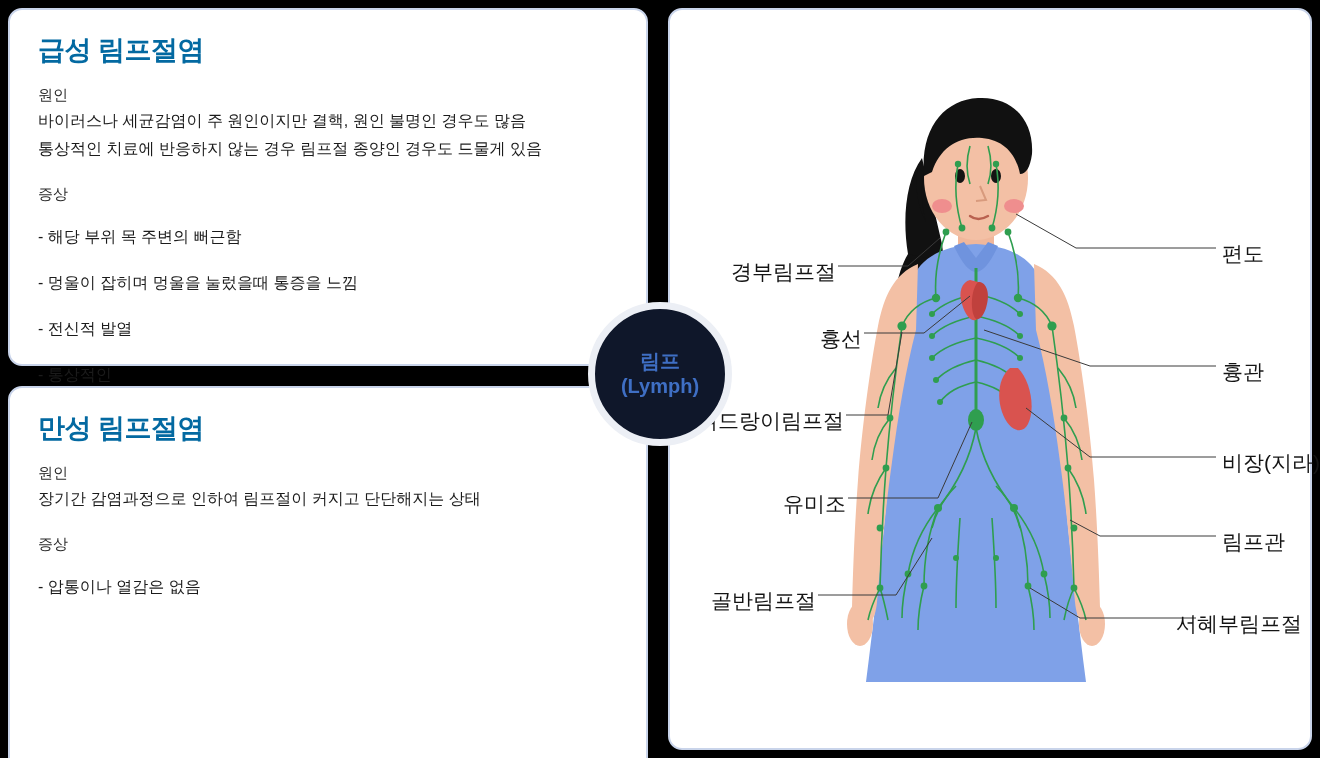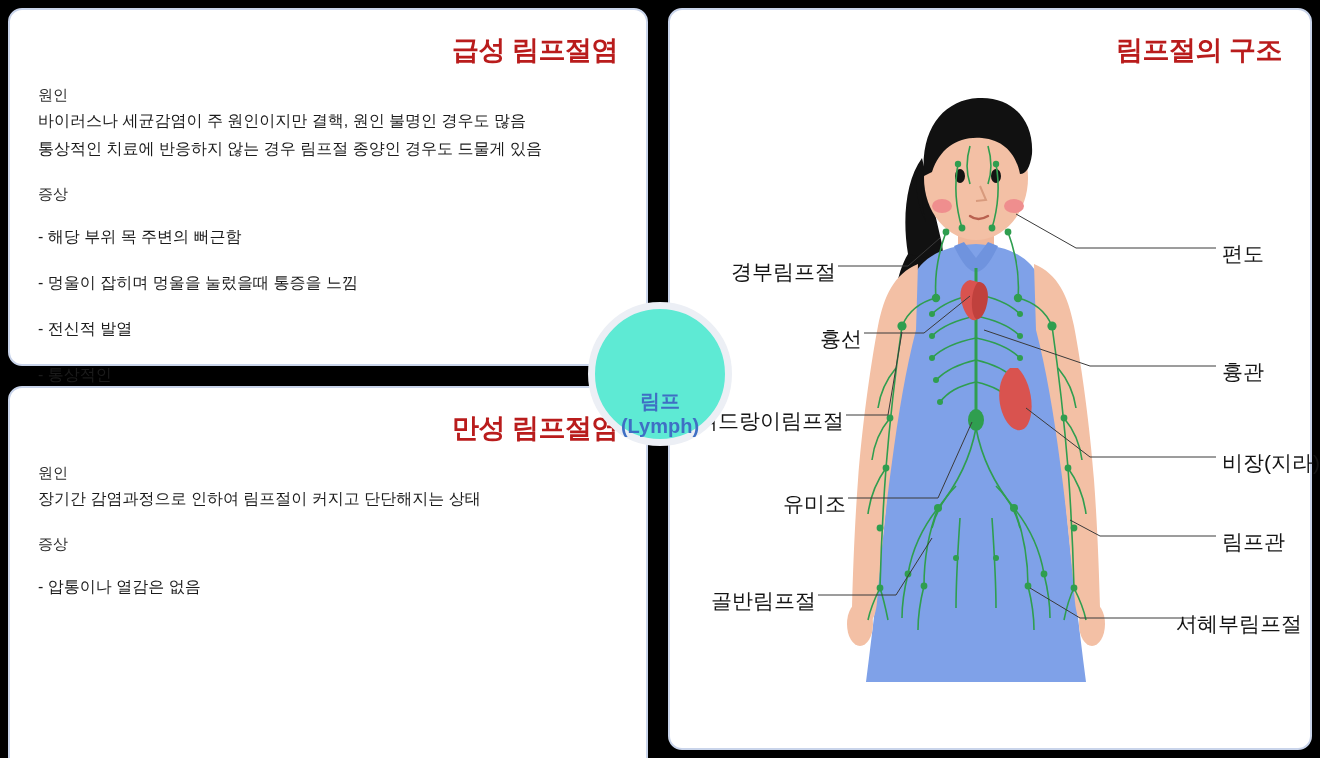--- a/index.html
+++ b/index.html
@@ -43,24 +43,23 @@
     left: 668px;
     top: 8px;
     width: 644px;
     height: 742px;
     padding: 22px 28px;
   }
 
   .card-title {
     font-size: 27px;
     font-weight: bold;
-    color: #b91c1c;
+    color: #0369a1;
     margin: 0 0 18px 0;
     letter-spacing: -0.5px;
-    text-align: right;
   }
 
   .section-label {
     font-size: 15px;
     color: #2a2a2a;
     margin: 0 0 4px 0;
   }
 
   .body-line {
     font-size: 16px;
@@ -86,26 +85,26 @@
   }
 
   
   #lymph-badge {
     position: absolute;
     left: 588px;
     top: 302px;
     width: 144px;
     height: 144px;
     border-radius: 50%;
-    background: #5eead4;
+    background: #0f172a;
     border: 7px solid #eceff5;
     display: flex;
     flex-direction: column;
     align-items: center;
-    justify-content: flex-end;
+    justify-content: center;
     box-sizing: border-box;
     z-index: 5;
   }
   #lymph-badge .l1 {
     font-size: 20px;
     color: #3f6fc4;
     font-weight: bold;
     line-height: 1.25;
   }
   #lymph-badge .l2 {
@@ -164,21 +163,20 @@
     <li>- 압통이나 열감은 없음</li>
   </ul>
 </div>
 
 <div id="lymph-badge">
   <span class="l1">림프</span>
   <span class="l2">(Lymph)</span>
 </div>
 
 <div class="card" id="card-structure">
-  <h2 class="card-title">림프절의 구조</h2>
 
   <div id="diagram">
     <svg width="588" height="660" viewBox="0 0 588 660" xmlns="http://www.w3.org/2000/svg">
 
       <path d="M252 90 C236 112 232 150 238 186 C242 212 236 236 232 252 C226 268 236 280 252 276 C268 272 276 258 278 242 C281 218 274 196 272 176 L252 90 Z" fill="#111111"></path>
 
       <path d="M238 186 C226 206 222 236 226 258 C230 280 246 290 262 284 C276 278 280 262 276 246 C272 226 262 206 256 190 Z" fill="#111111"></path>
 
       <rect x="288" y="148" width="36" height="60" fill="#f0b79b"></rect>
 

